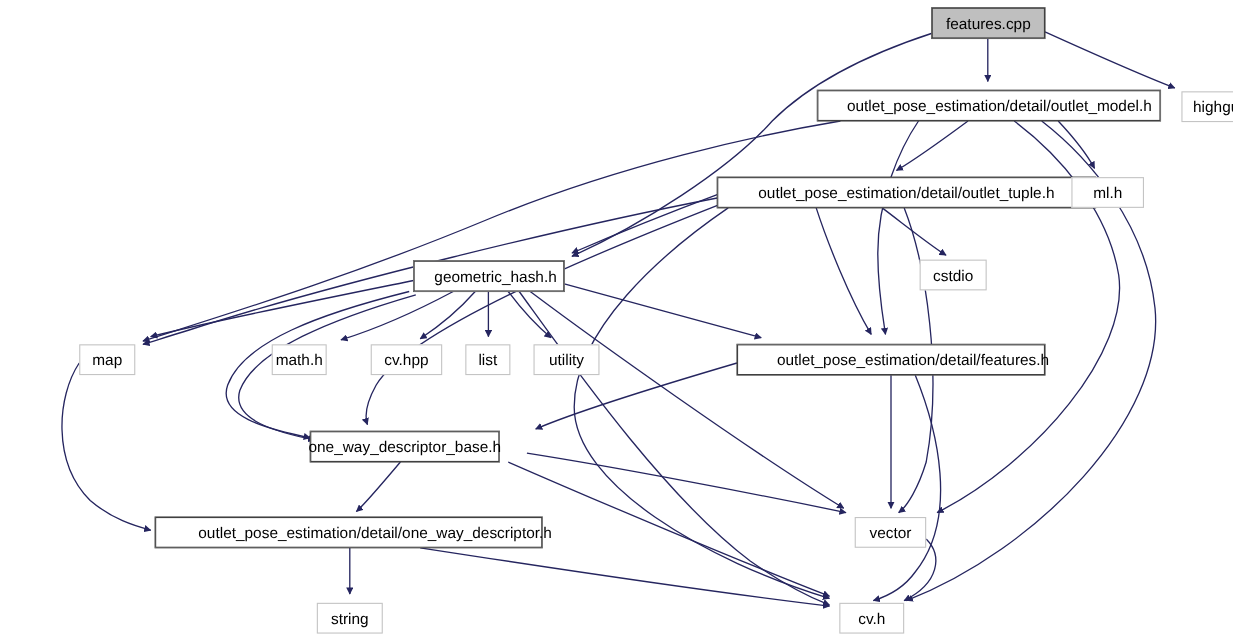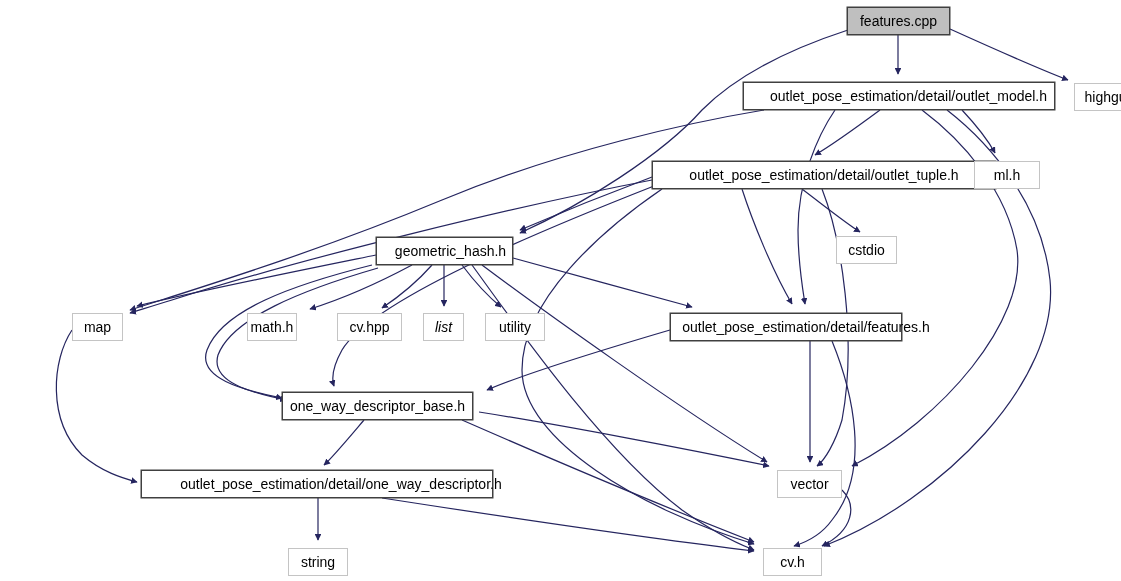--- a/index.html
+++ b/index.html
@@ -124,30 +124,30 @@
     </div>
     <div class="node " style="left: 30px; top: 313px; width: 51px; height: 28px;">
       <span class="node-label">map</span>
     </div>
     <div class="node " style="left: 205px; top: 313px; width: 50px; height: 28px;">
       <span class="node-label">math.h</span>
     </div>
     <div class="node " style="left: 295px; top: 313px; width: 65px; height: 28px;">
       <span class="node-label">cv.hpp</span>
     </div>
-    <div class="node " style="left: 381px; top: 313px; width: 41px; height: 28px; font-style: italic;">
+    <div class="node " style="left: 381px; top: 313px; width: 41px; height: 28px;">
       <span class="node-label">list</span>
     </div>
     <div class="node " style="left: 443px; top: 313px; width: 60px; height: 28px;">
       <span class="node-label">utility</span>
     </div>
-    <div class="node strong" style="left: 628px; top: 313px; width: 232px; height: 28px; padding-left: 40px;">
+    <div class="node strong" style="left: 628px; top: 313px; width: 280px; height: 28px; padding-left: 40px;">
       <span class="node-label">outlet_pose_estimation/detail/features.h</span>
     </div>
-    <div class="node strong" style="left: 240px; top: 392px; width: 191px; height: 28px; align-items: center;">
+    <div class="node strong" style="left: 240px; top: 392px; width: 172px; height: 28px; align-items: center;">
       <span class="node-label">one_way_descriptor_base.h</span>
     </div>
     <div class="node strong" style="left: 99px; top: 470px; width: 352px; height: 28px; padding-left: 48px;">
       <span class="node-label">outlet_pose_estimation/detail/one_way_descriptor.h</span>
     </div>
     <div class="node " style="left: 735px; top: 470px; width: 65px; height: 28px;">
       <span class="node-label">vector</span>
     </div>
     <div class="node " style="left: 246px; top: 548px; width: 60px; height: 28px;">
       <span class="node-label">string</span>

